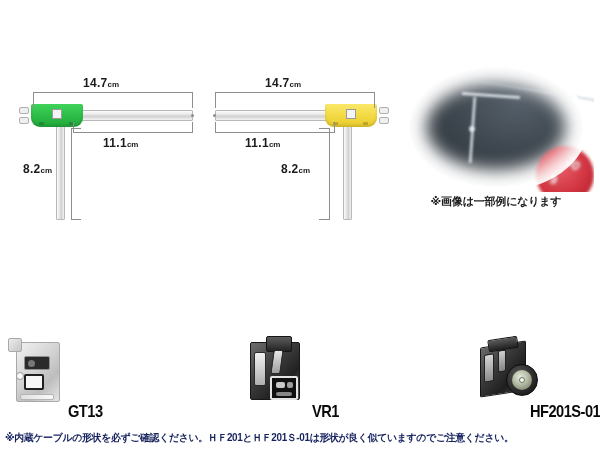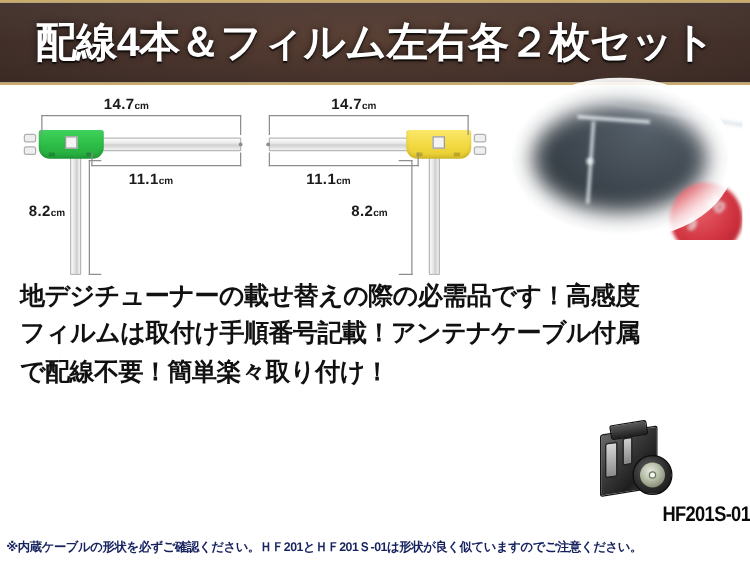--- a/index.html
+++ b/index.html
@@ -166,23 +166,20 @@
     font-size:10px;font-weight:bold;color:#16225e;white-space:nowrap;
     padding-left:5px;letter-spacing:-0.35px;
     transform:scaleX(.99);transform-origin:left center;
   }
 </style>
 </head>
 <body>
 
 <div id="page">
 
-  <div class="banner">
-    <div class="banner-title">配線4本＆フィルム左右各２枚セット</div>
-  </div>
 
   <div class="diagram-area">
 
     <div class="ant left">
 
       <div class="strip-h" style="left:28px;top:40px;width:160px;"></div>
 
       <div class="strip-v" style="left:51px;top:50px;height:100px;"></div>
 
       <div class="pad pad-green" style="left:26px;top:34px;">
@@ -258,31 +255,52 @@
       <div class="film-h"></div>
       <div class="film-v"></div>
       <div class="film-dot"></div>
       <div class="seal">
         <span style="left:30px;top:10px;transform:rotate(42deg);">30</span>
         <span style="left:14px;top:26px;transform:rotate(18deg);">9</span>
       </div>
     </div>
     <div class="oval-soft"></div>
   </div>
-
-  <div class="desc">
-    <div class="desc-line">地デジチューナーの載せ替えの際の必需品です！高感度</div>
-    <div class="desc-line">フィルムは取付け手順番号記載！アンテナケーブル付属</div>
-    <div class="desc-line">で配線不要！簡単楽々取り付け！</div>
-  </div>
+  <div class="photo-caption">※画像は一部例になります</div>
+
 
   <div class="conn-row">
 
-
-
+    <div class="conn" style="left:6px;width:116px;">
+      <div class="conn-img">
+        <div class="cbody" style="left:10px;top:6px;width:44px;height:60px;background:linear-gradient(135deg,#f2f2f2 0%,#d2d2d2 45%,#bdbdbd 70%,#e6e6e6 100%);border:1px solid #a9a9a9;box-sizing:border-box;"></div>
+        <div class="cbody" style="left:2px;top:2px;width:14px;height:14px;background:linear-gradient(135deg,#ededed,#c6c6c6);border:1px solid #a9a9a9;box-sizing:border-box;"></div>
+        <div class="cbody" style="left:18px;top:20px;width:26px;height:14px;background:#2a2a2a;border:1px solid #8f8f8f;box-sizing:border-box;"></div>
+        <div class="cport" style="left:22px;top:24px;width:7px;height:7px;background:#777;"></div>
+        <div class="cbody" style="left:18px;top:38px;width:20px;height:16px;background:#f6f6f6;border:2px solid #1f1f1f;box-sizing:border-box;"></div>
+        <div class="cbody" style="left:10px;top:36px;width:8px;height:8px;border-radius:50%;background:#fafafa;border:1px solid #9a9a9a;box-sizing:border-box;"></div>
+        <div class="cbody" style="left:14px;top:58px;width:34px;height:6px;background:linear-gradient(90deg,#e0e0e0,#fafafa);border:1px solid #b4b4b4;box-sizing:border-box;"></div>
+      </div>
+      <div class="conn-label" style="left:62px;">GT13</div>
+    </div>
+
+
+    <div class="conn" style="left:246px;width:118px;">
+      <div class="conn-img">
+        <div class="cbody" style="left:4px;top:6px;width:50px;height:58px;background:linear-gradient(135deg,#6e6e6e 0%,#3d3d3d 40%,#222 70%,#555 100%);border:1px solid #171717;box-sizing:border-box;"></div>
+        <div class="cbody" style="left:20px;top:0px;width:26px;height:16px;background:linear-gradient(180deg,#5d5d5d,#232323);border:1px solid #141414;box-sizing:border-box;"></div>
+        <div class="cbody" style="left:8px;top:16px;width:12px;height:34px;background:linear-gradient(180deg,#f0f0f0,#b0b0b0);border:1px solid #2a2a2a;box-sizing:border-box;"></div>
+        <div class="cbody" style="left:26px;top:14px;width:10px;height:24px;background:linear-gradient(180deg,#e6e6e6,#9f9f9f);border:1px solid #2a2a2a;box-sizing:border-box;transform:skewX(-8deg);"></div>
+        <div class="cbody" style="left:24px;top:40px;width:28px;height:24px;background:#101010;border:2px solid #e4e4e4;box-sizing:border-box;"></div>
+        <div class="cbody" style="left:30px;top:46px;width:9px;height:6px;background:#c9c9c9;"></div>
+        <div class="cbody" style="left:41px;top:46px;width:6px;height:6px;background:#9e9e9e;"></div>
+        <div class="cbody" style="left:30px;top:56px;width:16px;height:4px;background:#878787;"></div>
+      </div>
+      <div class="conn-label" style="left:66px;">VR1</div>
+    </div>
 
 
     <div class="conn" style="left:478px;width:120px;text-align:right;">
       <div class="conn-img">
         <div class="cbody" style="left:2px;top:8px;width:46px;height:50px;background:linear-gradient(135deg,#6a6a6a 0%,#3a3a3a 40%,#1e1e1e 72%,#4c4c4c 100%);border:1px solid #141414;box-sizing:border-box;transform:skewY(-9deg);"></div>
         <div class="cbody" style="left:10px;top:2px;width:30px;height:12px;background:linear-gradient(180deg,#5a5a5a,#202020);border:1px solid #121212;box-sizing:border-box;transform:rotate(-9deg);"></div>
         <div class="cbody" style="left:6px;top:18px;width:10px;height:28px;background:linear-gradient(180deg,#d6d6d6,#8c8c8c);border:1px solid #222;box-sizing:border-box;transform:skewY(-9deg);"></div>
         <div class="cbody" style="left:20px;top:14px;width:8px;height:22px;background:linear-gradient(180deg,#cfcfcf,#848484);border:1px solid #222;box-sizing:border-box;transform:skewY(-9deg);"></div>
         <div class="cport" style="left:28px;top:28px;width:32px;height:32px;background:radial-gradient(circle at 40% 35%,#5a5a5a 0%,#2c2c2c 55%,#111 100%);border:1px solid #0d0d0d;box-sizing:border-box;"></div>
         <div class="cport" style="left:34px;top:34px;width:20px;height:20px;background:radial-gradient(circle at 42% 36%,#e6ebe0 0%,#b9c0aa 40%,#848a74 78%,#5e6352 100%);"></div>

